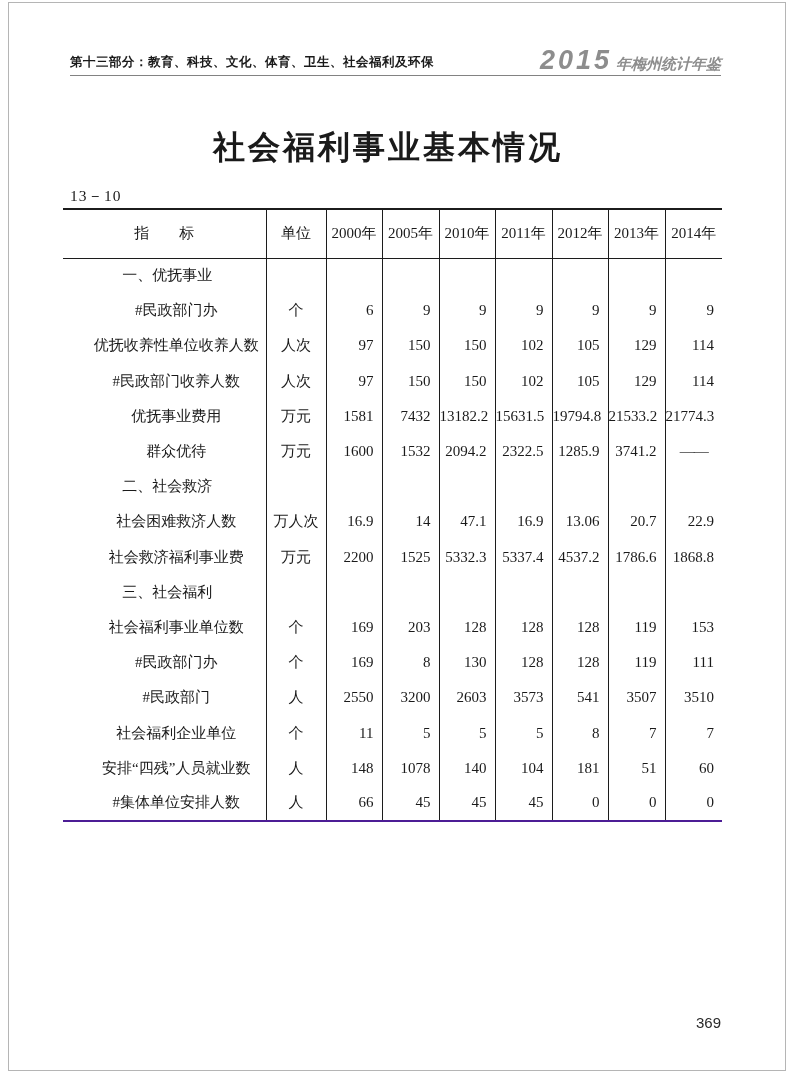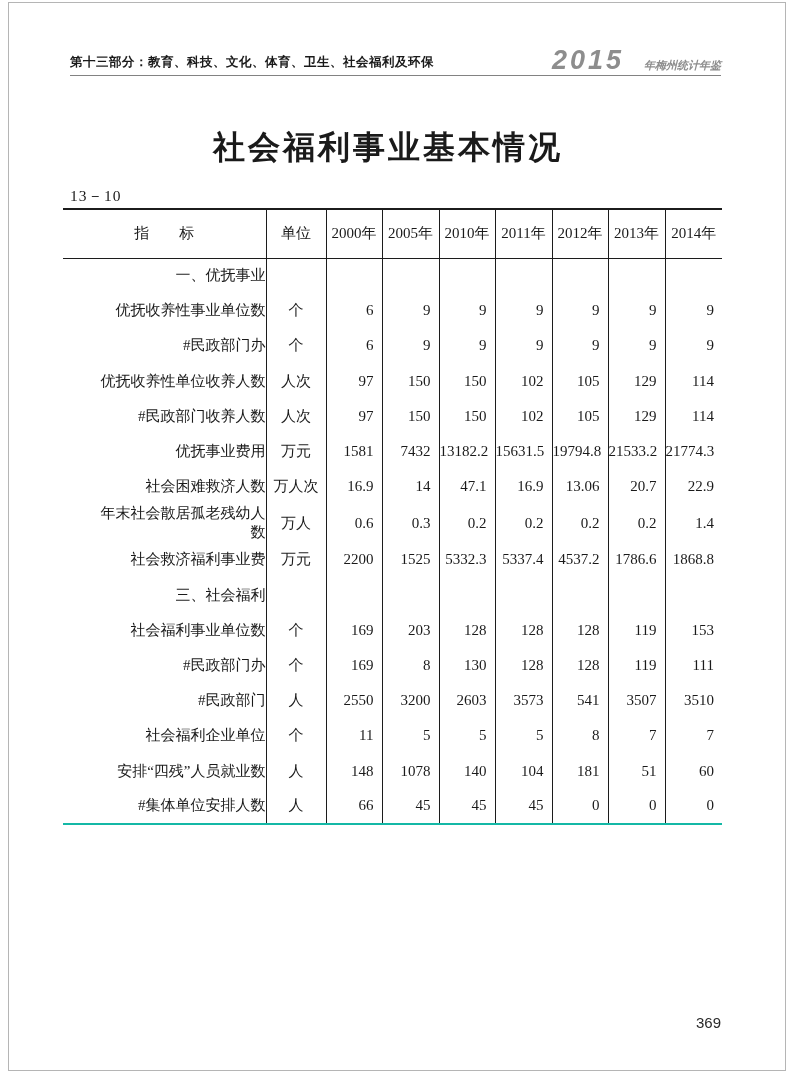--- a/index.html
+++ b/index.html
@@ -20,29 +20,29 @@
   
   .running-header {
     position:absolute; left:70px; right:71px; top:42px; height:32px;
     display:flex; justify-content:space-between; align-items:flex-end;
   }
   .chapter-title {
     font-family:"Liberation Sans","DejaVu Sans",sans-serif;
     font-weight:bold; font-size:12.5px; letter-spacing:0.5px;
     padding-bottom:3px; color:var(--text,#1a1a1a);
   }
-  .logo { display:flex; align-items:baseline; gap:20px; }
+  .logo { display:flex; align-items:baseline; gap:4px; }
   .logo-year {
     font-family:"Liberation Sans","DejaVu Sans",sans-serif;
     font-style:italic; font-weight:bold; font-size:27px; line-height:1;
     letter-spacing:3px; color:var(--logo-grey,#8d8d8d);
   }
   .logo-suffix {
     font-family:"Liberation Sans","DejaVu Sans",sans-serif;
-    font-style:italic; font-weight:bold; font-size:11px;
+    font-style:italic; font-weight:bold; font-size:15px;
     color:var(--logo-grey,#8d8d8d);
   }
   .header-rule {
     position:absolute; left:70px; right:71px; top:75px; height:1px;
     background:var(--rule-grey,#828282);
   }
   
   .doc-title {
     position:absolute; left:0; right:16px; top:126px;
     text-align:center;
@@ -59,22 +59,22 @@
     font-size:15px; color:var(--text,#1a1a1a);
   }
   table.stats th, table.stats td { vertical-align:middle; }
   table.stats th:not(:last-child),
   table.stats td:not(:last-child) { border-right:1px solid #1c1c1c; }
   thead th {
     height:49px; font-weight:normal; text-align:center;
     border-top:2px solid #1c1c1c; border-bottom:1px solid #1c1c1c;font-family:Liberation Serif, serif;
   }
   tbody td { height:35.2px; }
-  tbody tr:last-child td { border-bottom:2px solid #14b8a6; }
-  td.c-ind { text-align:right; padding-left:24px; }
+  tbody tr:last-child td { border-bottom:2px solid #4c1d95; }
+  td.c-ind { text-align:center; padding-left:24px; }
   td.c-ind.section { padding-left:6px; }
   td.c-unit { text-align:center; }
   td.c-val { text-align:right; padding-right:8px; }
   td.c-val.c-dash { text-align:center; padding-right:0; letter-spacing:-1px; color:#3a3a3a; }
   
   .page-number {
     position:absolute; right:71px; top:1014px;
     font-family:"Liberation Sans","DejaVu Sans",sans-serif;
     font-size:15px; color:#2a2a2a;text-align:right;
   }
@@ -129,31 +129,20 @@
           <td class="c-unit"></td>
           <td class="c-val"></td>
           <td class="c-val"></td>
           <td class="c-val"></td>
           <td class="c-val"></td>
           <td class="c-val"></td>
           <td class="c-val"></td>
           <td class="c-val"></td>
         </tr>
         <tr>
-          <td class="c-ind">优抚收养性事业单位数</td>
-          <td class="c-unit">个</td>
-          <td class="c-val">6</td>
-          <td class="c-val">9</td>
-          <td class="c-val">9</td>
-          <td class="c-val">9</td>
-          <td class="c-val">9</td>
-          <td class="c-val">9</td>
-          <td class="c-val">9</td>
-        </tr>
-        <tr>
           <td class="c-ind">#民政部门办</td>
           <td class="c-unit">个</td>
           <td class="c-val">6</td>
           <td class="c-val">9</td>
           <td class="c-val">9</td>
           <td class="c-val">9</td>
           <td class="c-val">9</td>
           <td class="c-val">9</td>
           <td class="c-val">9</td>
         </tr>
@@ -184,42 +173,53 @@
           <td class="c-unit">万元</td>
           <td class="c-val">1581</td>
           <td class="c-val">7432</td>
           <td class="c-val">13182.2</td>
           <td class="c-val">15631.5</td>
           <td class="c-val">19794.8</td>
           <td class="c-val">21533.2</td>
           <td class="c-val">21774.3</td>
         </tr>
         <tr>
+          <td class="c-ind">群众优待</td>
+          <td class="c-unit">万元</td>
+          <td class="c-val">1600</td>
+          <td class="c-val">1532</td>
+          <td class="c-val">2094.2</td>
+          <td class="c-val">2322.5</td>
+          <td class="c-val">1285.9</td>
+          <td class="c-val">3741.2</td>
+          <td class="c-val c-dash">——</td>
+        </tr>
+        <tr>
+          <td class="c-ind section">二、社会救济</td>
+          <td class="c-unit"></td>
+          <td class="c-val"></td>
+          <td class="c-val"></td>
+          <td class="c-val"></td>
+          <td class="c-val"></td>
+          <td class="c-val"></td>
+          <td class="c-val"></td>
+          <td class="c-val"></td>
+        </tr>
+        <tr>
           <td class="c-ind">社会困难救济人数</td>
           <td class="c-unit">万人次</td>
           <td class="c-val">16.9</td>
           <td class="c-val">14</td>
           <td class="c-val">47.1</td>
           <td class="c-val">16.9</td>
           <td class="c-val">13.06</td>
           <td class="c-val">20.7</td>
           <td class="c-val">22.9</td>
         </tr>
         <tr>
-          <td class="c-ind">年末社会散居孤老残幼人数</td>
-          <td class="c-unit">万人</td>
-          <td class="c-val">0.6</td>
-          <td class="c-val">0.3</td>
-          <td class="c-val">0.2</td>
-          <td class="c-val">0.2</td>
-          <td class="c-val">0.2</td>
-          <td class="c-val">0.2</td>
-          <td class="c-val">1.4</td>
-        </tr>
-        <tr>
           <td class="c-ind">社会救济福利事业费</td>
           <td class="c-unit">万元</td>
           <td class="c-val">2200</td>
           <td class="c-val">1525</td>
           <td class="c-val">5332.3</td>
           <td class="c-val">5337.4</td>
           <td class="c-val">4537.2</td>
           <td class="c-val">1786.6</td>
           <td class="c-val">1868.8</td>
         </tr>

